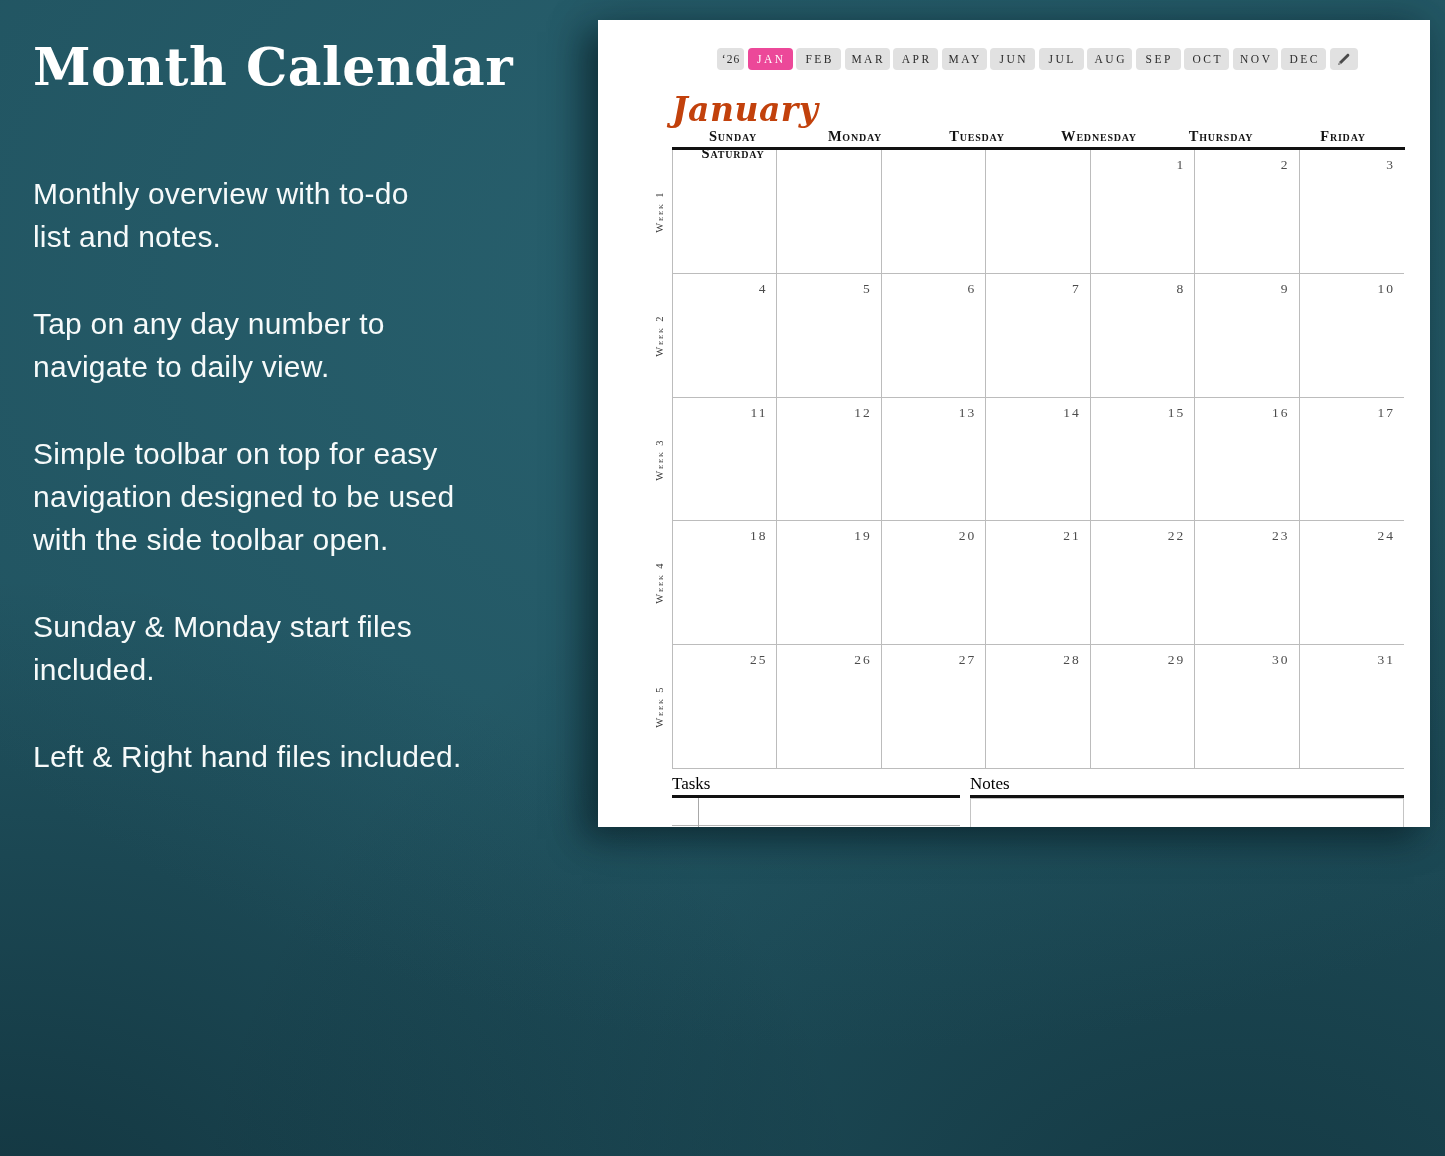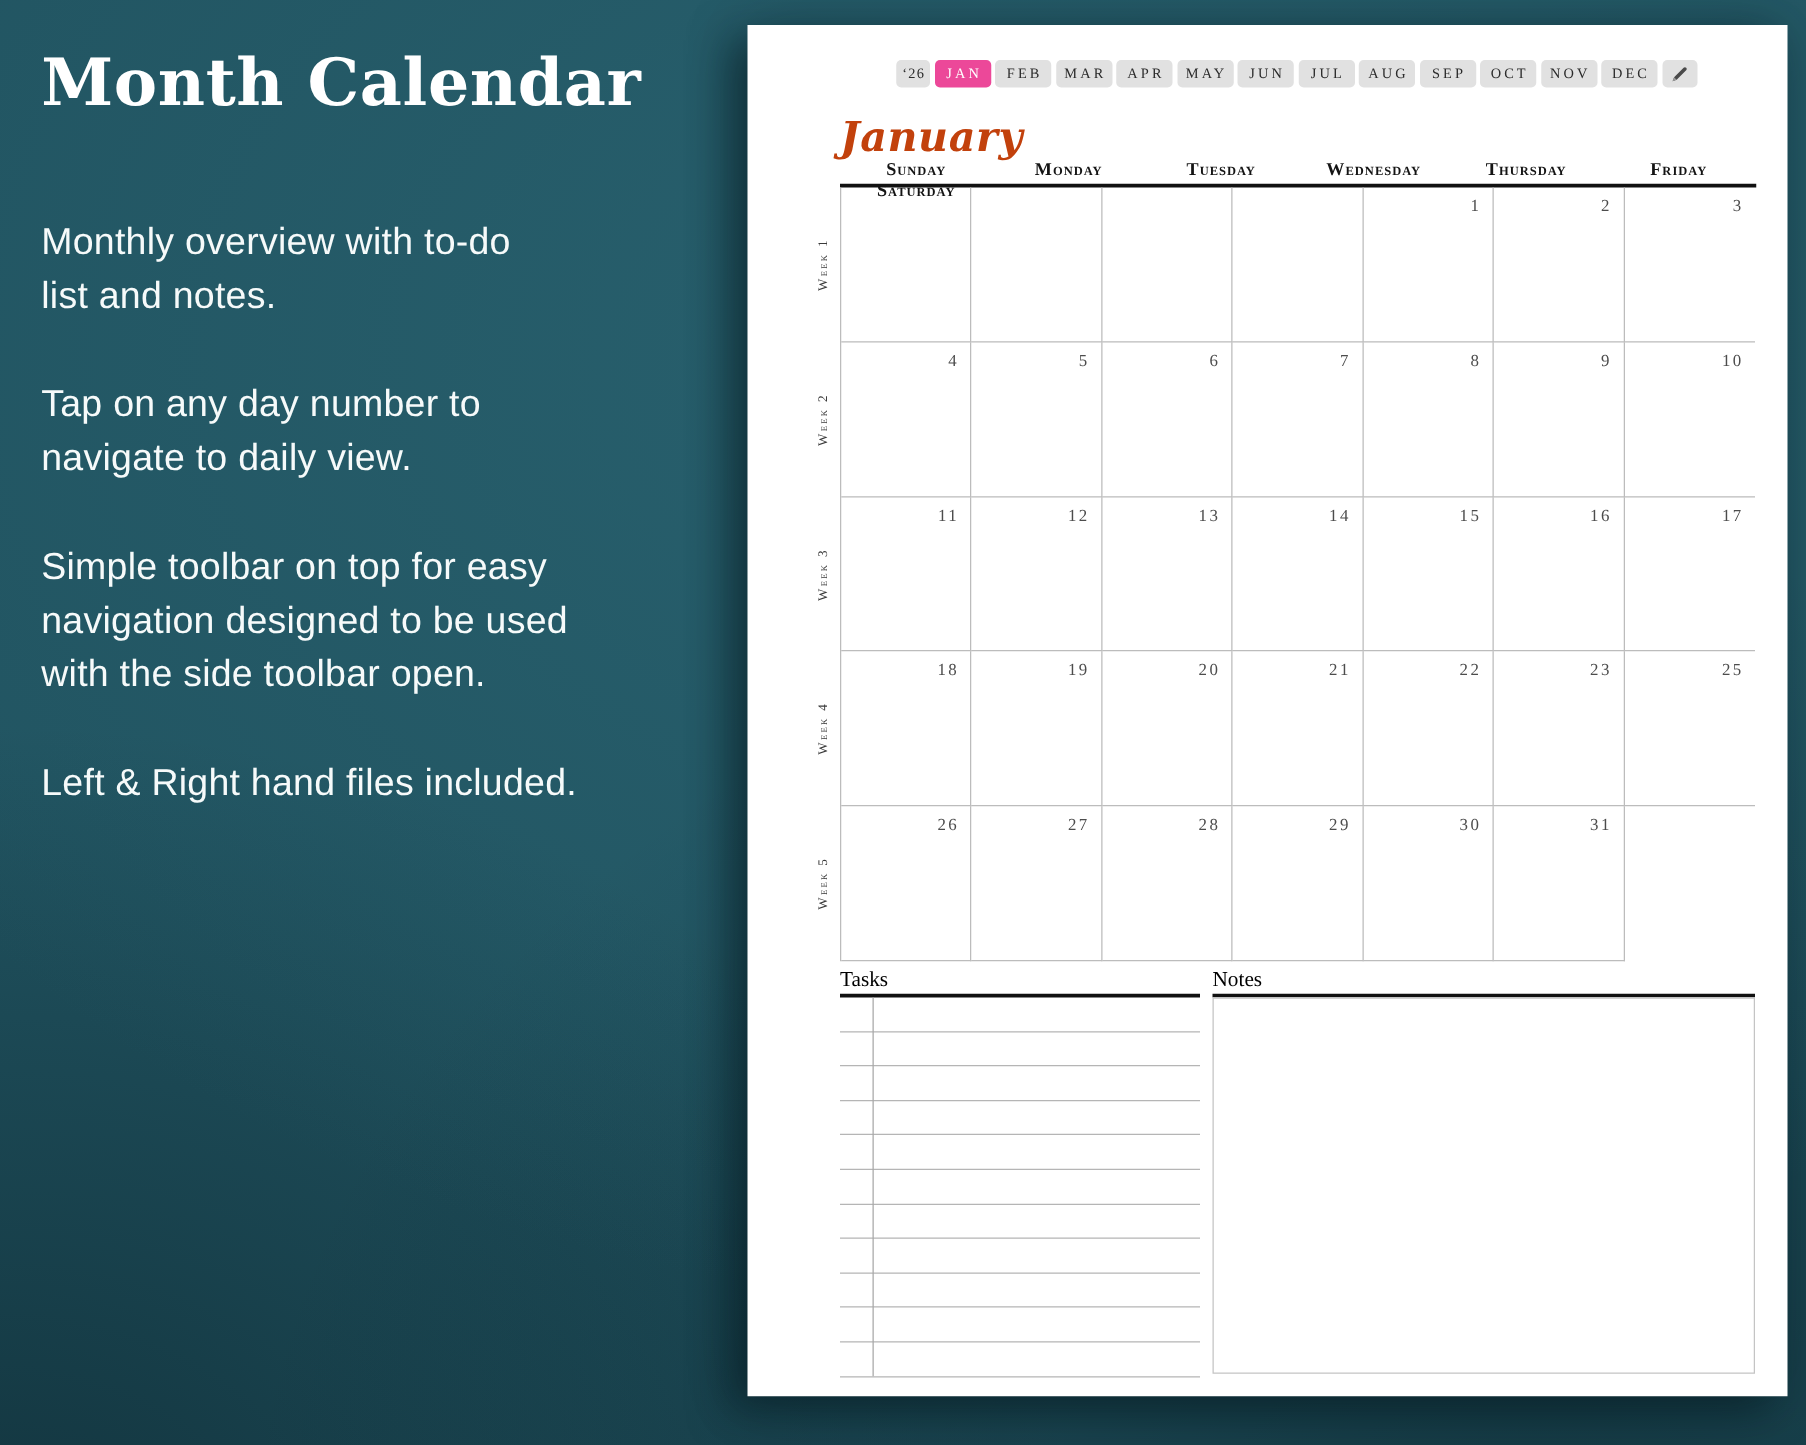--- a/index.html
+++ b/index.html
@@ -23,21 +23,21 @@
   }
   #paras { margin-top:74px; }
   .side-para {
     font-size:30px; line-height:43px; font-weight:400; letter-spacing:.2px;
     white-space:pre-line; color:#f6fafa;
   }
   .side-para + .side-para { margin-top:44px; }
 
   
   .page {
-    position:absolute; left:598px; top:20px; width:832px; height:1097px;
+    position:absolute; left:598px; top:20px; width:832px; height:807px;
     background:#ffffff; overflow:hidden;
     box-shadow:-16px 12px 30px rgba(4,22,28,.5), 0 0 46px rgba(4,22,28,.28);
   }
 
   
   .toolbar { position:absolute; left:119px; top:28px; height:22px; display:flex; gap:3.5px; align-items:stretch; }
   .tab, .year-tab, .pen-btn {
     background:#e1e1e1; border-radius:4px; color:#2b2b2b;
     font-family:"Liberation Serif","DejaVu Serif",serif;
     font-size:11.5px; letter-spacing:2.5px; text-indent:2.5px;
@@ -111,20 +111,22 @@
 <div class="sidebar">
   <div class="side-title">Month Calendar</div>
   <div id="paras">
       <p class="side-para">Monthly overview with to-do
 list and notes.</p>
       <p class="side-para">Tap on any day number to
 navigate to daily view.</p>
       <p class="side-para">Simple toolbar on top for easy
 navigation designed to be used
 with the side toolbar open.</p>
+      <p class="side-para">Sunday &amp; Monday start files
+included.</p>
       <p class="side-para">Left &amp; Right hand files included.</p>
     </div>
 </div>
 
 <div class="page">
 
   <div class="toolbar">
     <div class="year-tab">‘26</div>
     <div id="months" style="display:contents"><div class="tab selected">JAN</div><div class="tab">FEB</div><div class="tab">MAR</div><div class="tab">APR</div><div class="tab">MAY</div><div class="tab">JUN</div><div class="tab">JUL</div><div class="tab">AUG</div><div class="tab">SEP</div><div class="tab">OCT</div><div class="tab">NOV</div><div class="tab">DEC</div></div>
     <div class="pen-btn">
@@ -230,20 +232,23 @@
       <div class="cell">
         <div class="daynum">21</div>
       </div>
       <div class="cell">
         <div class="daynum">22</div>
       </div>
       <div class="cell">
         <div class="daynum">23</div>
       </div>
       <div class="cell">
+        <div class="daynum">24</div>
+      </div>
+      <div class="cell">
         <div class="daynum">25</div>
       </div>
       <div class="cell">
         <div class="daynum">26</div>
       </div>
       <div class="cell">
         <div class="daynum">27</div>
       </div>
       <div class="cell">
         <div class="daynum">28</div>

